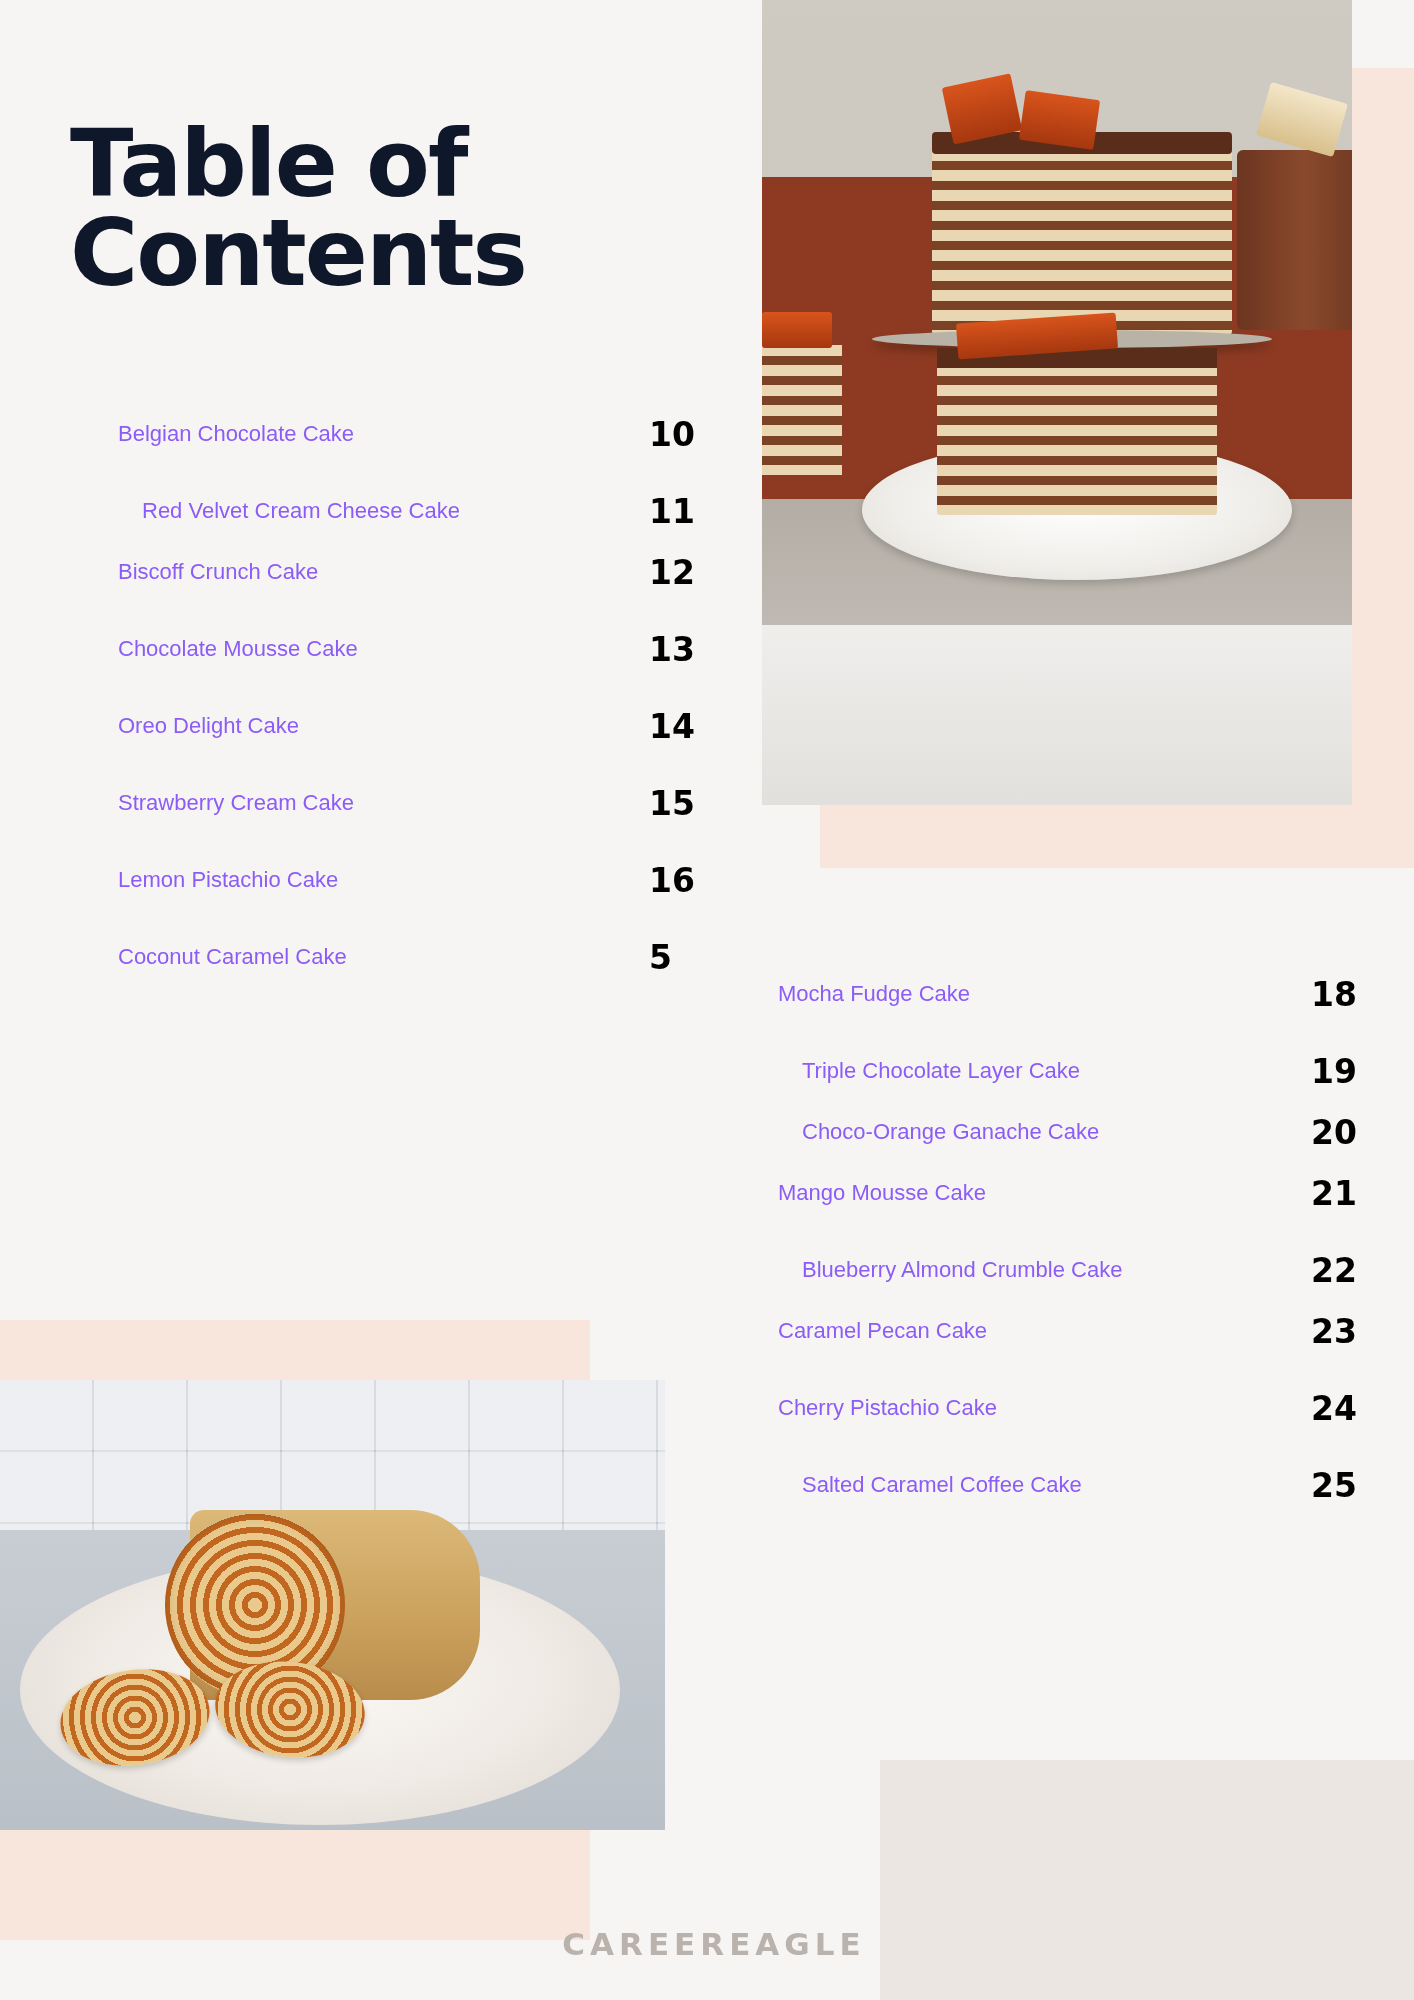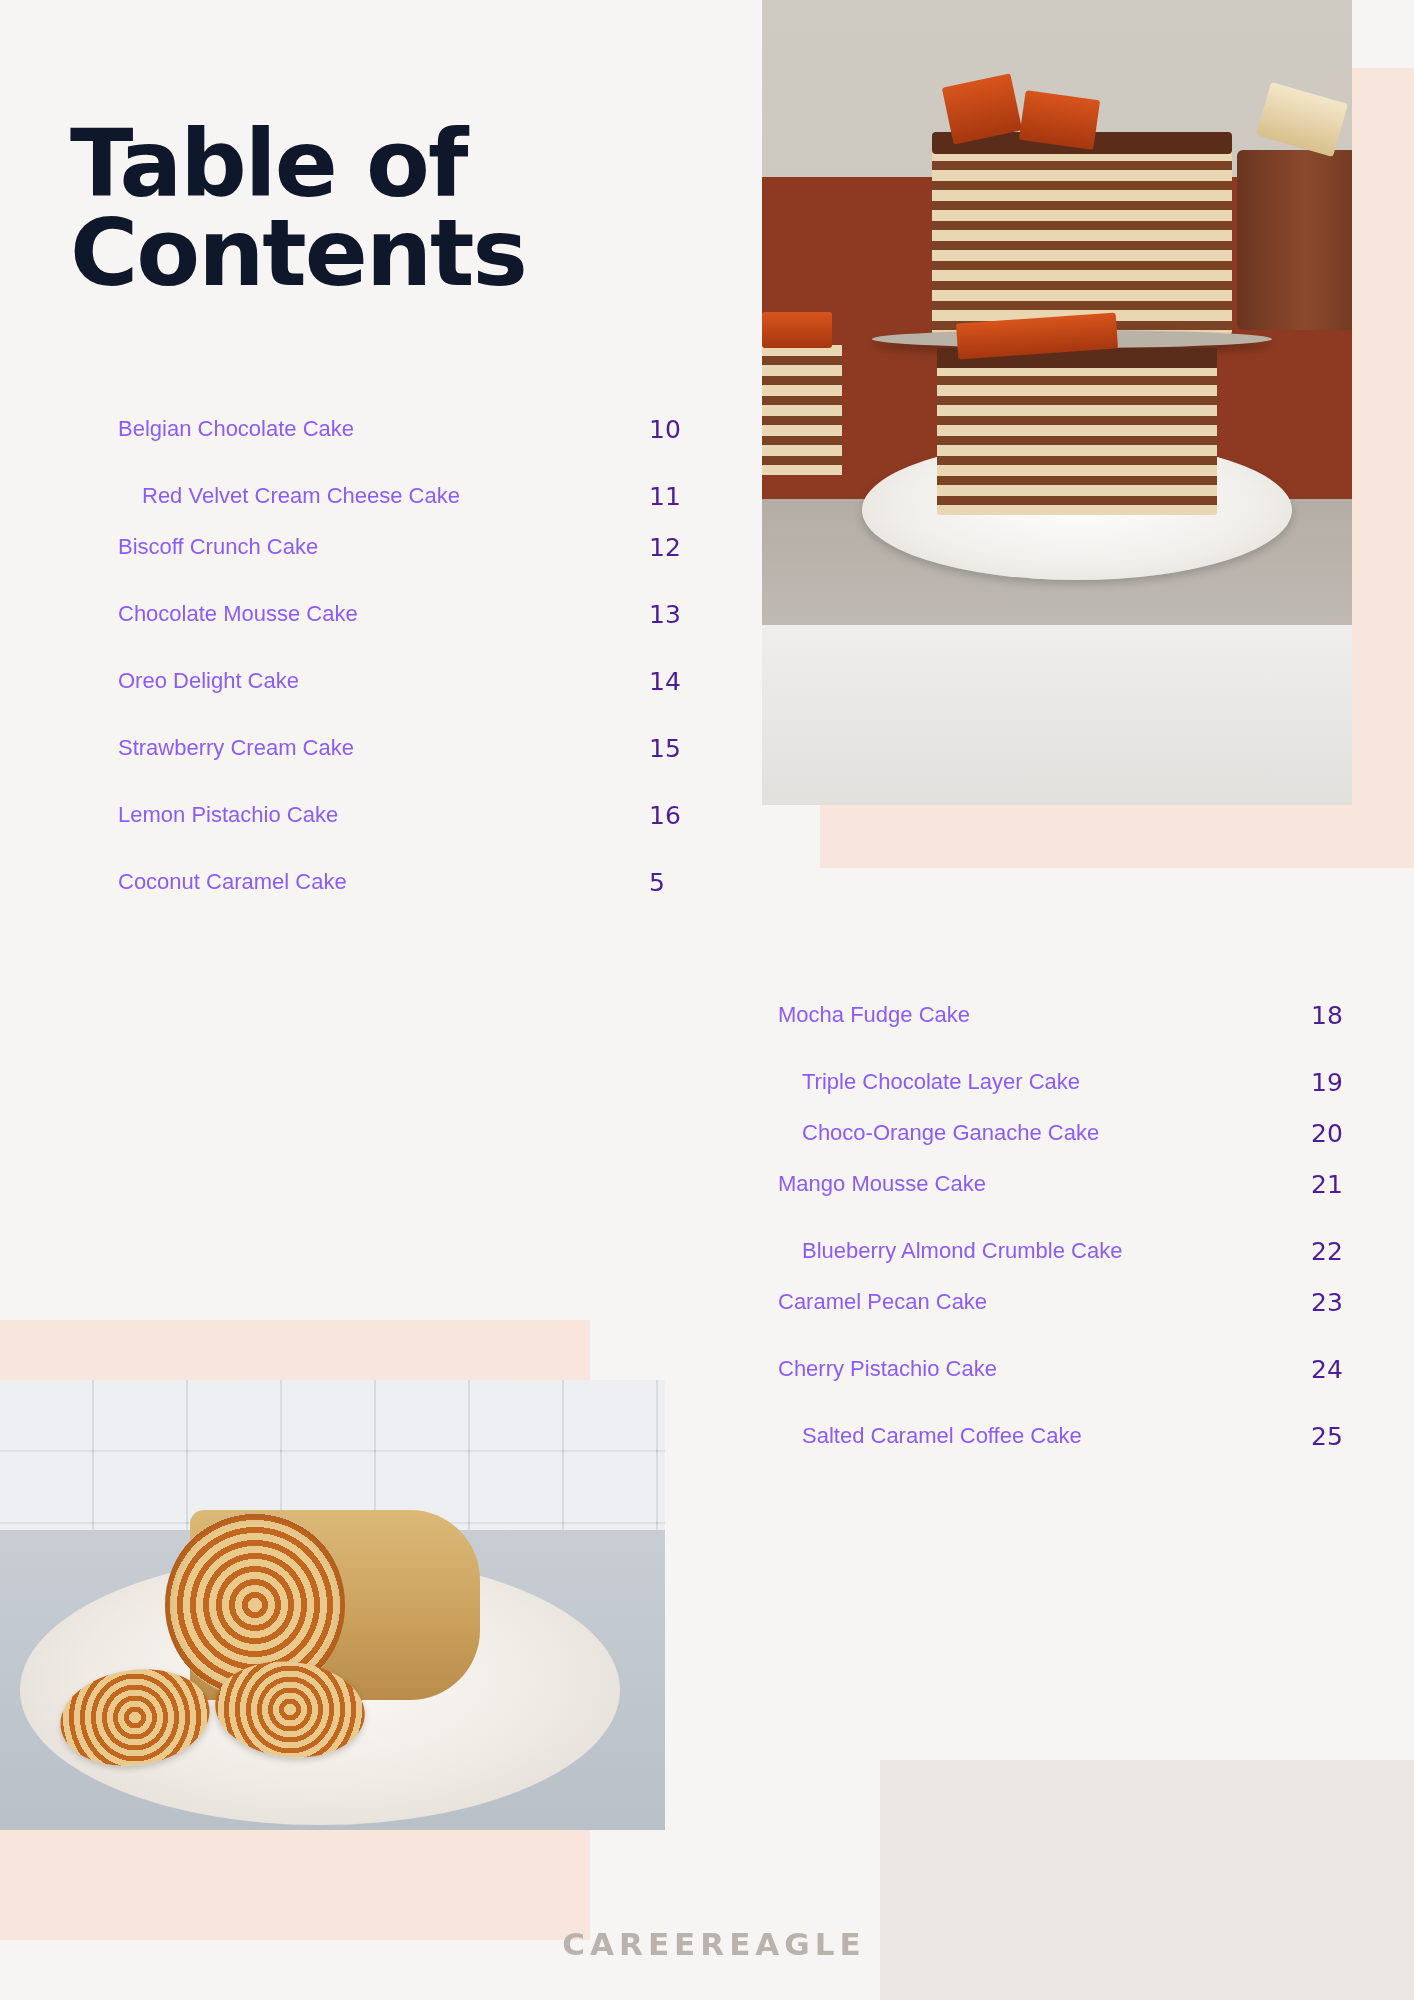--- a/index.html
+++ b/index.html
@@ -160,40 +160,40 @@
     letter-spacing: -2px;
     color: #0f172a;
     font-family: "DejaVu Sans", sans-serif;
   }
 
   
   .toc-col {
     position: absolute;
   }
   .toc-left { left: 118px; top: 415px; width: 583px; }
-  .toc-right { left: 778px; top: 1001px; width: 585px; }
+  .toc-right { left: 778px; top: 975px; width: 585px; }
 
   .toc-item {
     display: flex;
     align-items: center;
     justify-content: space-between;
     margin-bottom: 38px;
   }
   .toc-item.tight { margin-bottom: 22px; margin-left: 24px; }
   .toc-label {
     font-size: 22px;
     color: #8b5cf6;
     line-height: 1.22;
     max-width: 455px;
     font-family: "Liberation Sans", sans-serif;
   }
   .toc-page {
-    font-size: 25px;
-    font-weight: normal;
-    color: #4c1d95;
+    font-size: 33px;
+    font-weight: bold;
+    color: #000000;
     font-family: "DejaVu Sans", sans-serif;
     min-width: 52px;
     text-align: left;
   }
 
   
   .footer {
     position: absolute;
     left: 0;
     right: 0;

